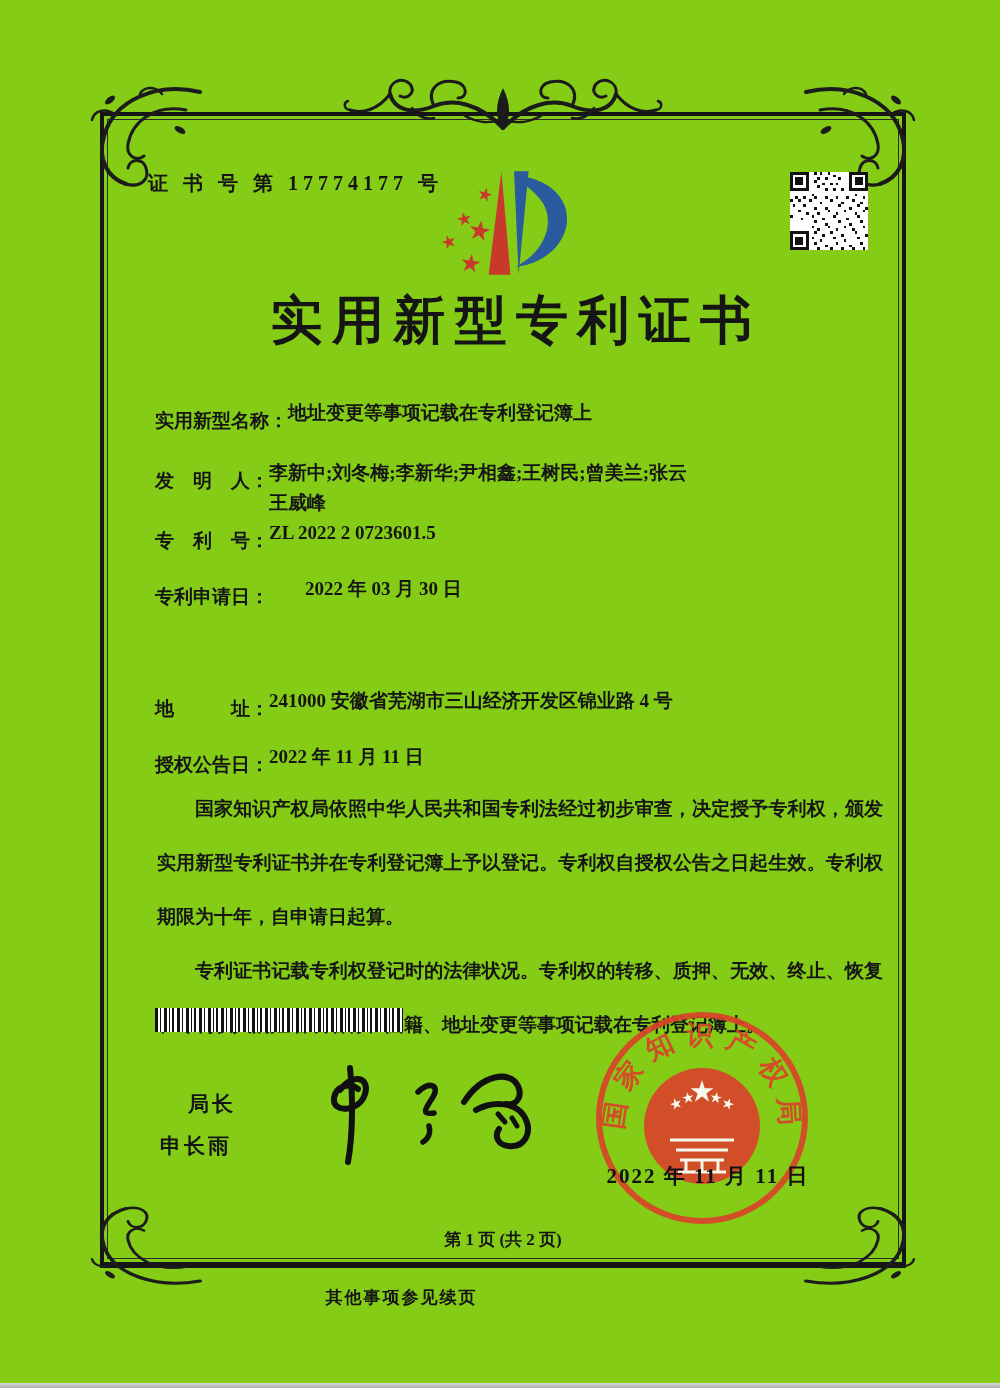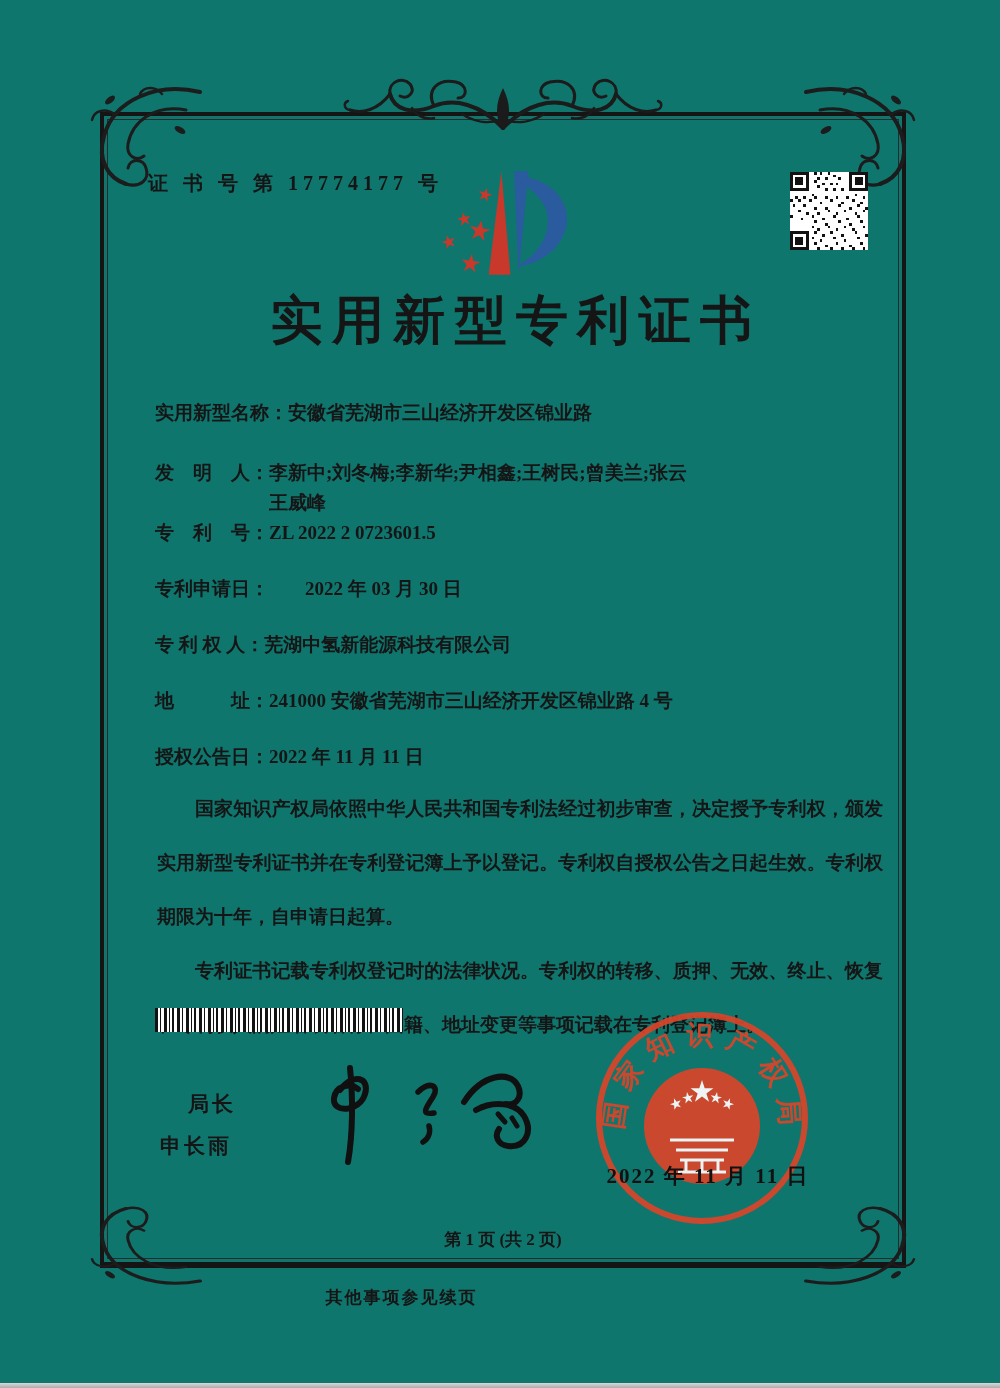--- a/index.html
+++ b/index.html
@@ -1,18 +1,18 @@
 <!DOCTYPE html>
 <html><head>
 <meta charset="utf-8">
 <style>
   html,body{margin:0;padding:0;background:#e8e8e8;}
   .page{
     position:relative;width:1000px;height:1388px;margin:0 auto;
-    background:#0f766e;overflow:hidden;color:#151515;
+    background:#84cc16;overflow:hidden;color:#151515;
     font-family:"Liberation Serif","DejaVu Serif",serif;
   }
   
   .frame{
     position:absolute;left:100px;top:112px;width:806px;height:1156px;
     border:4px solid #151515;border-bottom-width:6px;box-sizing:border-box;
   }
   .frame-inner{
     position:absolute;left:3px;top:3px;right:3px;bottom:3px;
     border:1px solid #2a2a2a;
@@ -29,21 +29,21 @@
     letter-spacing:5px;
   }
   .logo{position:absolute;left:428px;top:162px;width:154px;height:122px;}
   .qr{position:absolute;left:790px;top:172px;width:78px;height:78px;}
   .title{
     position:absolute;left:113px;top:286px;width:806px;text-align:center;
     font-size:52px;font-weight:700;letter-spacing:0.18em;
   }
   
   .field{position:absolute;left:155px;display:flex;font-size:19px;font-weight:700;line-height:30px;}
-  .field .lbl{flex:0 0 auto;white-space:pre;}
+  .field .lbl{flex:0 0 auto;white-space:pre;margin-top:8px;}
   .field .val{white-space:pre-line;}
   .f-name{top:398px;}
   .f-inventor{top:458px;}
   .f-patno{top:518px;}
   .f-appdate{top:574px;gap:36px;}
   .f-patentee{top:630px;}
   .f-address{top:686px;}
   .f-grantdate{top:742px;}
   .f-grantno{top:742px;left:510px;}
   
@@ -180,38 +180,34 @@
       <path d="M0 16h1v1h-1zM4 17h1v1h-1zM8 16h1v1h-1zM12 17h1v1h-1zM16 16h1v1h-1zM21 17h1v1h-1zM25 16h1v1h-1zM9 18h1v1h-1zM13 19h1v1h-1zM18 18h1v1h-1zM22 19h1v1h-1zM26 18h1v1h-1z"></path>
       <path d="M8 20h1v1h-1zM10 21h1v1h-1zM14 20h1v1h-1zM17 21h1v1h-1zM20 20h1v1h-1zM23 21h1v1h-1zM27 20h1v1h-1zM9 22h1v1h-1zM12 23h1v1h-1zM15 22h1v1h-1zM19 23h1v1h-1zM24 22h1v1h-1zM28 23h1v1h-1z"></path>
       <path d="M8 24h1v1h-1zM11 25h1v1h-1zM16 24h1v1h-1zM20 25h1v1h-1zM25 24h1v1h-1zM9 26h1v1h-1zM13 27h1v1h-1zM17 26h1v1h-1zM22 27h1v1h-1zM26 26h1v1h-1zM10 28h1v1h-1zM15 28h1v1h-1zM19 28h1v1h-1zM23 28h1v1h-1zM27 28h1v1h-1z"></path>
     </g>
   </svg>
 
   <div class="title">实用新型专利证书</div>
 
   <div class="field f-name">
     <span class="lbl">实用新型名称：</span>
-    <span class="val">安徽省芜湖市三山经济开发区锦业路</span>
+    <span class="val">地址变更等事项记载在专利登记簿上</span>
   </div>
   <div class="field f-inventor">
     <span class="lbl">发　明　人：</span>
     <span class="val">李新中;刘冬梅;李新华;尹相鑫;王树民;曾美兰;张云
 王威峰</span>
   </div>
   <div class="field f-patno">
     <span class="lbl">专　利　号：</span>
     <span class="val">ZL 2022 2 0723601.5</span>
   </div>
   <div class="field f-appdate">
     <span class="lbl">专利申请日：</span>
     <span class="val">2022 年 03 月 30 日</span>
-  </div>
-  <div class="field f-patentee">
-    <span class="lbl">专 利 权 人：</span>
-    <span class="val">芜湖中氢新能源科技有限公司</span>
   </div>
   <div class="field f-address">
     <span class="lbl">地　　　址：</span>
     <span class="val">241000 安徽省芜湖市三山经济开发区锦业路 4 号</span>
   </div>
   <div class="field f-grantdate">
     <span class="lbl">授权公告日：</span>
     <span class="val">2022 年 11 月 11 日</span>
   </div>
 

